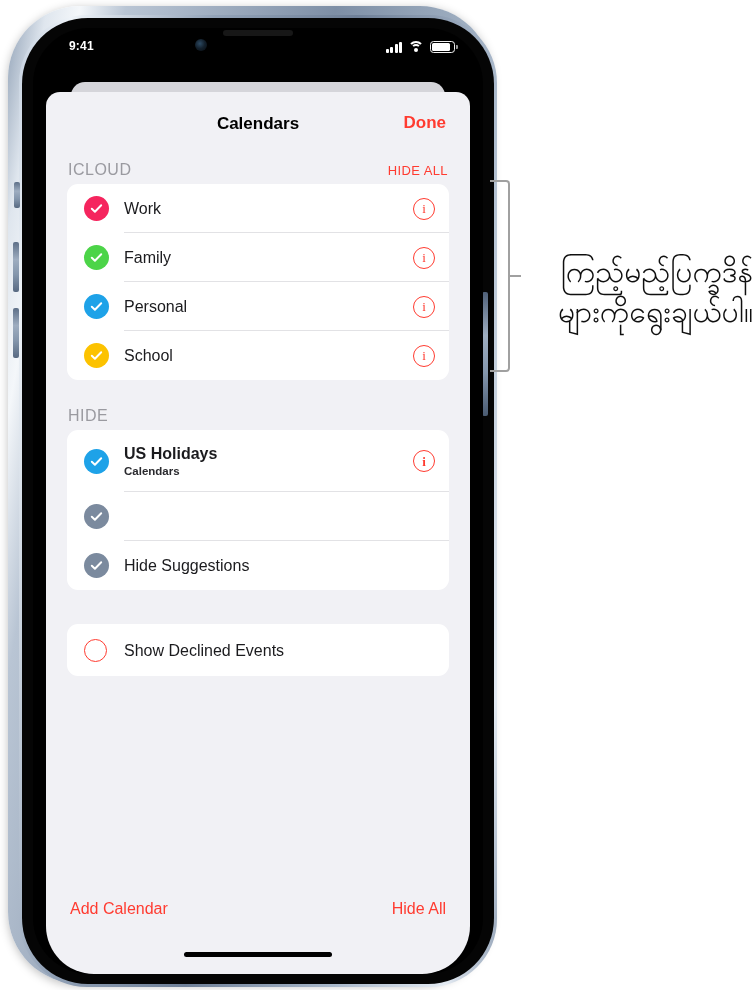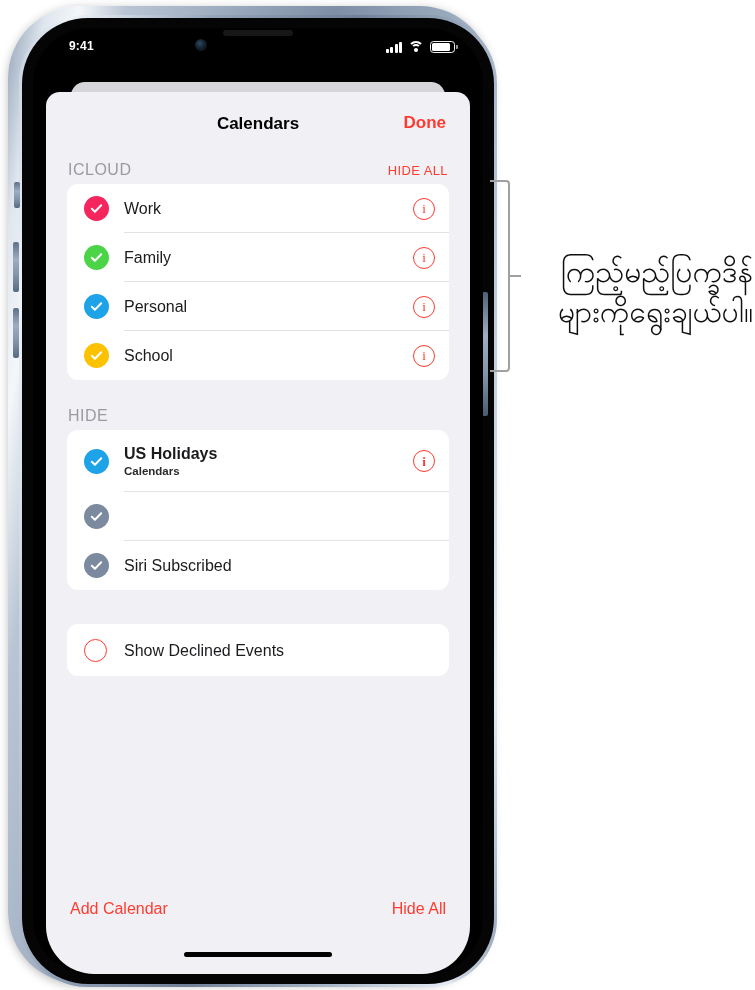--- a/index.html
+++ b/index.html
@@ -368,21 +368,21 @@
             <div class="divider"></div>
           </div>
 
           <div class="row">
             <div class="check" style="background:#7b8a9e">
               <svg viewBox="0 0 16 16">
                   <path d="M3 8.3 L6.3 11.4 L13 4.6" fill="none" stroke="#fff" stroke-width="2.1" stroke-linecap="round" stroke-linejoin="round"></path>
                 </svg>
             </div>
             <div class="row-main">
-              <div class="row-title">Siri Subscribed</div>
+              <div class="row-title">Hide Suggestions</div>
             </div>
 
           </div>
 
         </div>
 
         <div class="group-gap"></div>
 
         <div class="group">
           <div class="row" style="min-height:52px">

